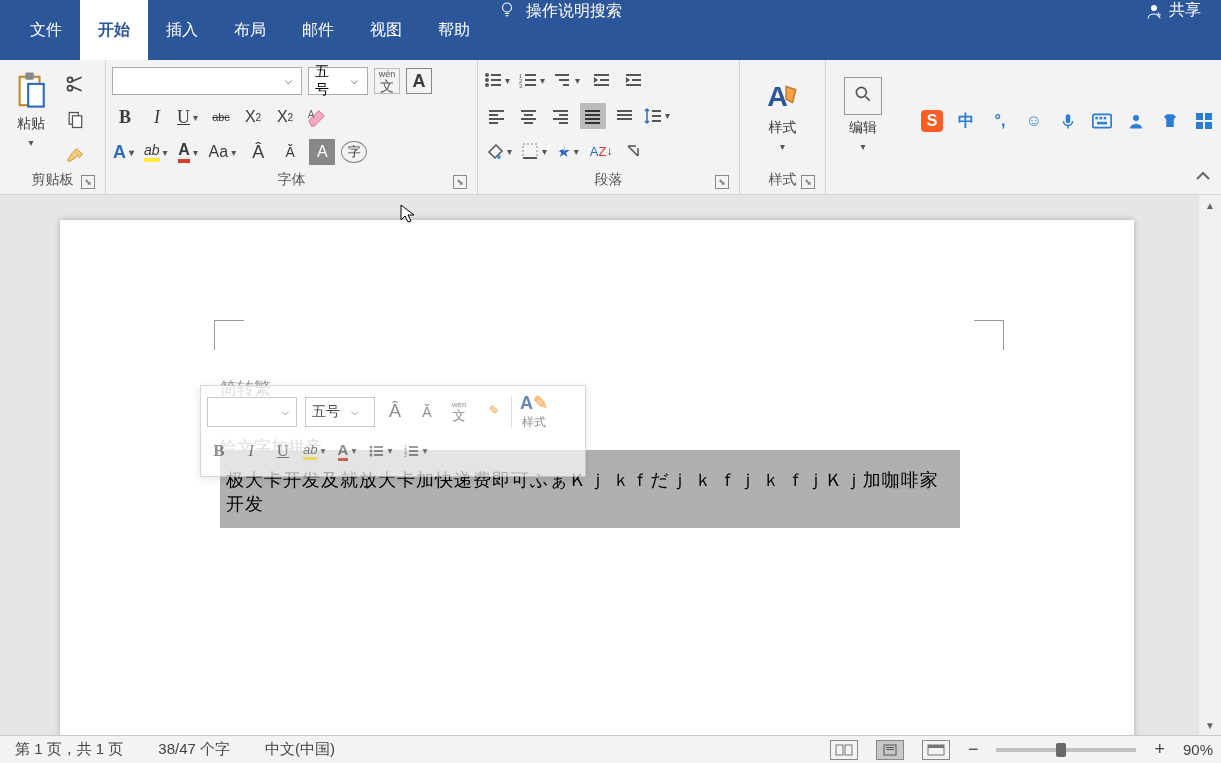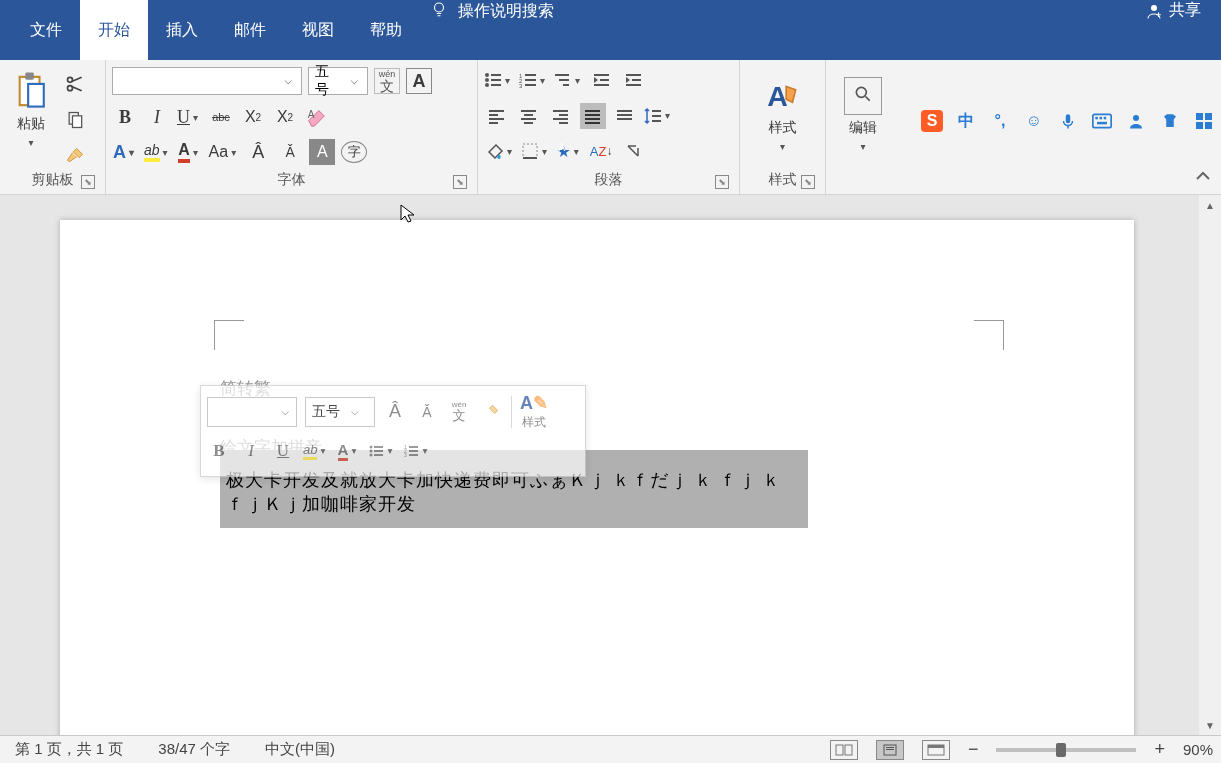--- a/index.html
+++ b/index.html
@@ -1,21 +1,21 @@
 <!DOCTYPE html>
 <html><head>
 <meta charset="utf-8">
 <style>
 * { box-sizing: border-box; margin: 0; padding: 0; font-family: "Microsoft YaHei", Arial, sans-serif; }
 body { width: 1221px; height: 763px; overflow: hidden; background: #fff; position: relative; }
 
 
 .tabs-bar { height: 60px; background: #2b579a; display: flex; align-items: flex-start; padding-left: 12px; color: #fff; font-size: 16px; position: relative; }
 .tab { padding: 0 18px; height: 60px; display: flex; align-items: center; cursor: pointer; }
-.tab.active { background: #fff; color: #2b579a; }
+.tab.active { background: #fff; color: #2b579a; font-weight: bold; }
 .share { position: absolute; right: 20px; display: flex; align-items: center; gap: 6px; }
 .share svg { fill: #fff; }
 .tellme { display:flex; align-items:center; gap:10px; margin-left:10px;}
 .bulb-icon svg { fill:none; stroke:#fff; stroke-width:1.5;}
 
 .ribbon { height: 135px; background: #f3f3f3; border-bottom: 1px solid #d4d4d4; display: flex; position: relative; }
 .group { border-right: 1px solid #d4d4d4; padding: 4px 6px 2px 6px; display: flex; flex-direction: column; justify-content: space-between; height: 135px; }
 .group-label { text-align: center; font-size: 14px; color: #555; padding-bottom: 4px; position: relative;}
 .dlg { position:absolute; right:4px; bottom:4px; width:14px; height:14px; border:1px solid #888; font-size:9px; color:#888; display:flex; align-items:center; justify-content:center;}
 .row { display: flex; align-items: center; gap: 6px; margin: 3px 0;}
@@ -34,21 +34,21 @@
 .collapse-caret { position:absolute; right:10px; bottom:8px; cursor:pointer;}
 
 
 .doc-area { position:absolute; top:195px; left:0; right:22px; bottom:28px; background:#e6e6e6; overflow:hidden;}
 .page { position:absolute; left:60px; top:25px; width:1074px; height:700px; background:#fff; box-shadow:0 0 6px rgba(0,0,0,.25);}
 .page .corner-tl { position:absolute; left:154px; top:100px; width:30px; height:30px; border-left:1px solid #999; border-bottom:1px solid #999; transform:scaleY(-1);}
 .page .corner-tr { position:absolute; right:130px; top:100px; width:30px; height:30px; border-right:1px solid #999; border-bottom:1px solid #999; transform:scaleY(-1);}
 .cursor { position:absolute; left:400px; top:9px; pointer-events:none;}
 
 
-.text-sel { position:absolute; left:160px; top:230px; width:588px; height:78px; background:#b0b0b0; color:#000; font-family:SimSun,serif; font-size:18px; display:flex; align-items:flex-end; padding:0 6px 12px 6px; letter-spacing:1px;}
+.text-sel { position:absolute; left:160px; top:230px; width:740px; height:78px; background:#b0b0b0; color:#000; font-family:SimSun,serif; font-size:18px; display:flex; align-items:flex-end; padding:0 6px 12px 6px; letter-spacing:1px;}
 
 .ghost-labels { position:absolute; left:160px; top:157px; font-size:17px; color:#9a9a9a;}
 .ghost-labels div { margin-bottom:36px;}
 
 
 .mini-toolbar { position:absolute; left:140px; top:165px; width:386px; height:92px; background:rgba(255,255,255,.92); border:1px solid #c9c9c9; box-shadow:0 2px 8px rgba(0,0,0,.15); display:flex; flex-direction:column; padding:6px; opacity:.72;}
 .mini-row { display:flex; align-items:center; gap:8px; height:40px;}
 .mini-font { width:90px; height:30px; border:1px solid #b5b5b5; display:flex; align-items:center; justify-content:flex-end; padding:0 4px; background:#fff;}
 .mini-size { width:70px; height:30px; border:1px solid #b5b5b5; display:flex; align-items:center; padding:0 6px; background:#fff; font-size:14px; gap:8px;}
 .mini-btn { min-width:24px; height:28px; display:flex; align-items:center; justify-content:center; color:#636363;}
@@ -68,20 +68,21 @@
 .zoom-slider { width:140px; height:4px; background:#c0c0c0; position:relative;}
 .zoom-slider .knob { position:absolute; top:-5px; left:60px; width:10px; height:14px; background:#6a6a6a; border-radius:2px;}
 </style>
 </head>
 <body>
 
 <div class="tabs-bar">
   <div class="tab">文件</div>
   <div class="tab active">开始</div>
   <div class="tab">插入</div>
+  <div class="tab">布局</div>
   <div class="tab">邮件</div>
   <div class="tab">视图</div>
   <div class="tab">帮助</div>
   <div class="tellme">
     <span class="bulb-icon"><svg width="18" height="18" viewBox="0 0 24 24">
           <circle cx="12" cy="10" r="6"></circle>
           <path d="M9 18h6M10 21h4"></path>
         </svg></span>
     <span>操作说明搜索</span>
   </div>

